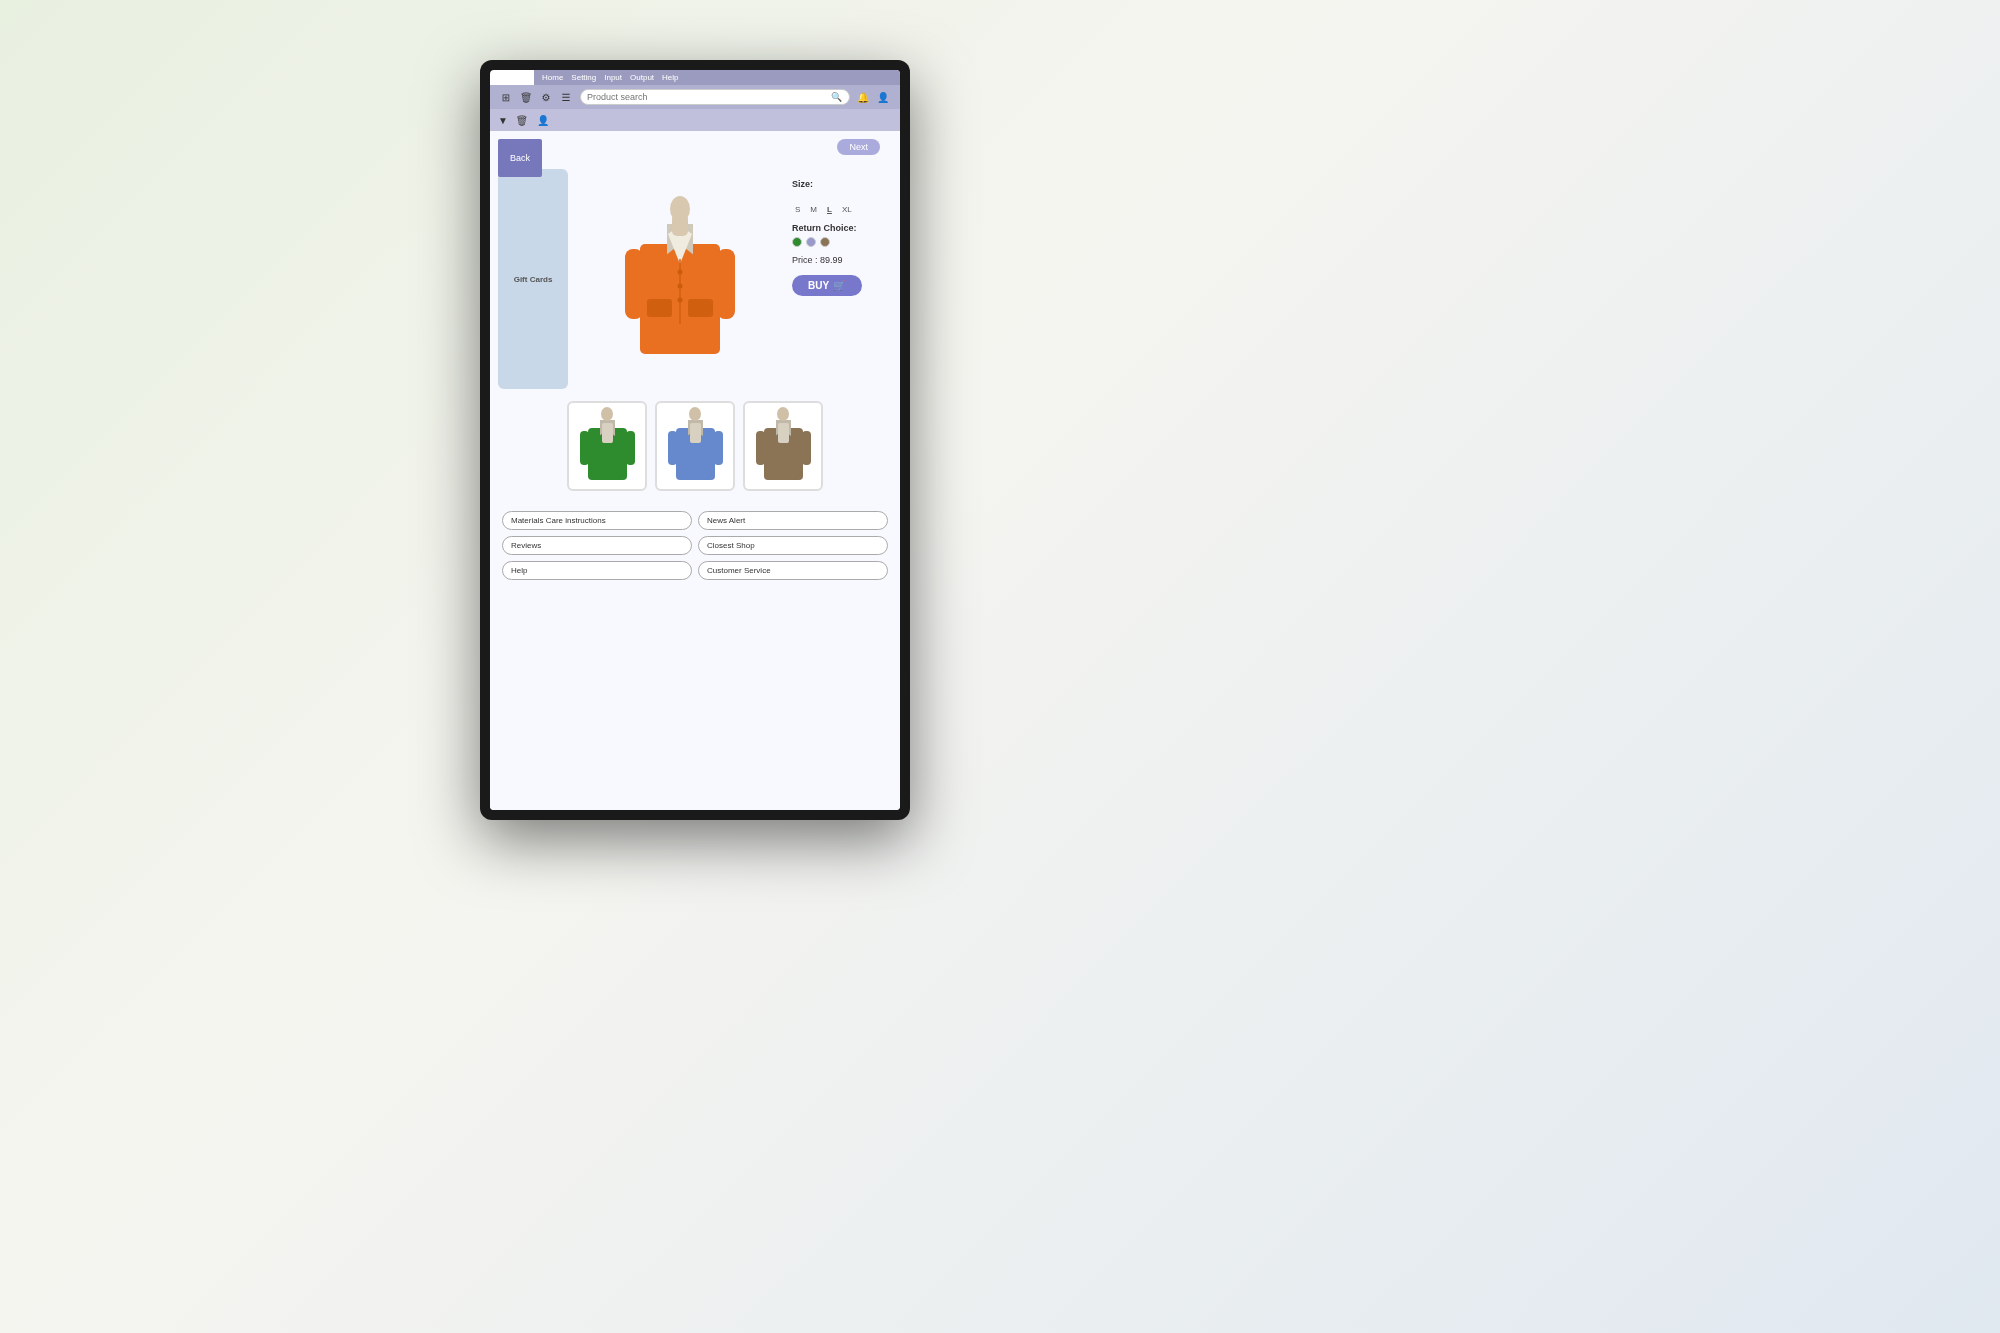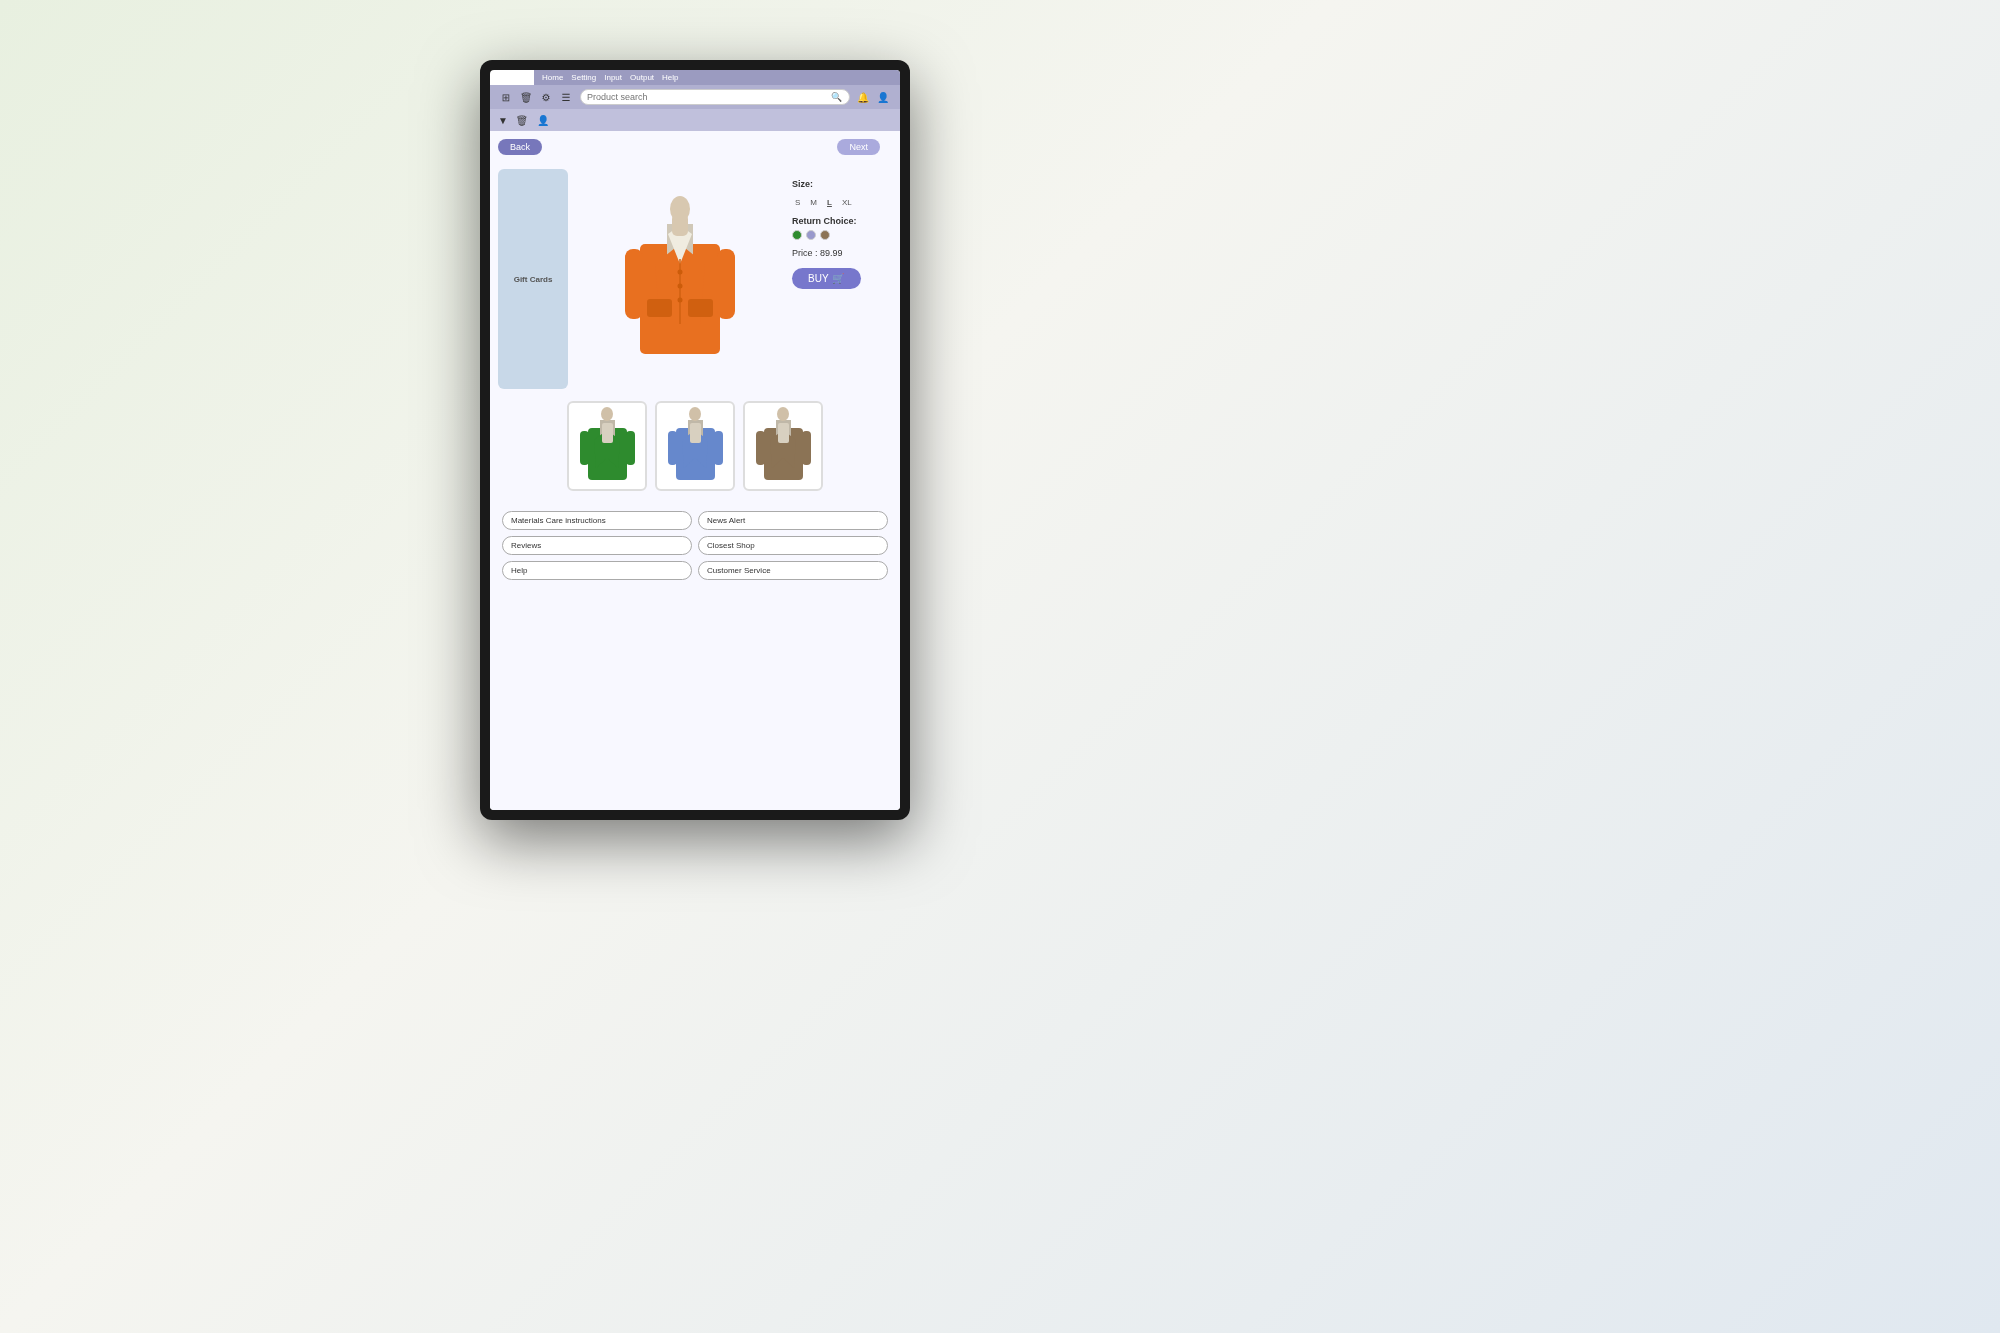--- a/index.html
+++ b/index.html
@@ -167,22 +167,22 @@
     }
 
     
     .back-btn {
       position: absolute;
       top: 8px;
       left: 8px;
       background: #7777bb;
       color: white;
       border: none;
-      border-radius: 8px;
-      padding: 3px 12px;
+      border-radius: 2px;
+      padding: 14px 12px;
       font-size: 9px;
       cursor: pointer;
     }
 
     .next-btn {
       position: absolute;
       top: 8px;
       right: 20px;
       background: #aaaadd;
       color: white;
@@ -241,21 +241,21 @@
     .product-info {
       width: 100px;
       flex-shrink: 0;
       padding-top: 10px;
     }
 
     .size-label {
       font-size: 9px;
       font-weight: bold;
       color: #333;
-      margin-bottom: 8px;
+      margin-bottom: 15px;
     }
 
     .size-options {
       display: flex;
       gap: 4px;
       margin-bottom: 8px;
     }
 
     .size-option {
       font-size: 8px;
@@ -296,21 +296,21 @@
       margin-bottom: 10px;
     }
 
     .buy-btn {
       background: #7777cc;
       color: white;
       border: none;
       border-radius: 15px;
       padding: 5px 16px;
       font-size: 10px;
-      font-weight: normal;
+      font-weight: bold;
       cursor: pointer;
       display: flex;
       align-items: center;
       gap: 4px;
     }
 
     
     .product-thumbnails {
       display: flex;
       gap: 8px;

